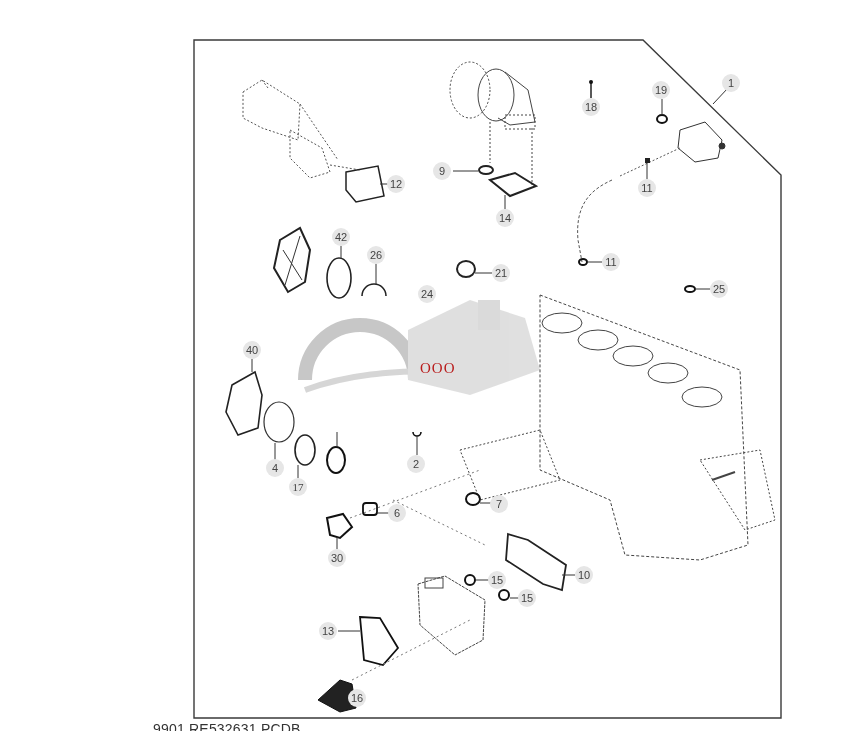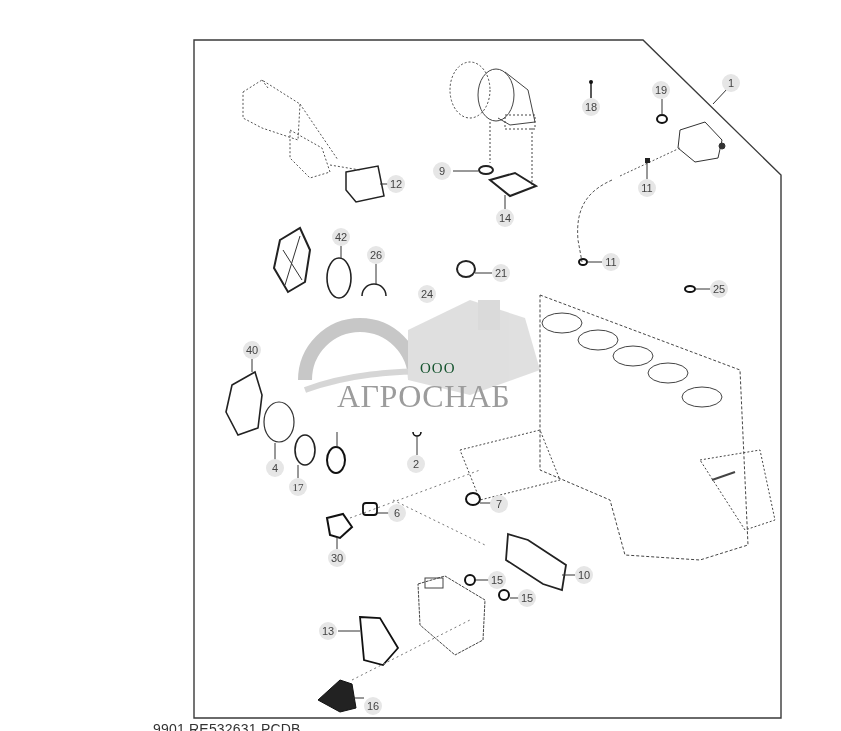--- a/index.html
+++ b/index.html
@@ -1,20 +1,20 @@
 <!DOCTYPE html>
 <html><head>
 <meta charset="utf-8">
 <style>
   html,body{margin:0;padding:0;background:#ffffff;}
   body{width:841px;height:731px;position:relative;overflow:hidden;font-family:"Liberation Sans",sans-serif;}
   #stage{position:absolute;left:0;top:0;width:841px;height:731px;}
   .callout{position:absolute;width:18px;height:18px;border-radius:50%;background:#e6e6e6;color:#444;font-size:11px;line-height:18px;text-align:center;font-family:"Liberation Sans",sans-serif;}
   .footer{position:absolute;left:153px;top:721px;font-size:14px;color:#333;letter-spacing:0.2px;font-family:"Liberation Sans",sans-serif;}
-  .wm-ooo{position:absolute;left:420px;top:360px;font-size:15px;color:#14532d;font-family:"Liberation Serif",serif;letter-spacing:1px;}
+  .wm-ooo{position:absolute;left:420px;top:360px;font-size:15px;color:#b91c1c;font-family:"Liberation Serif",serif;letter-spacing:1px;}
   .wm-name{position:absolute;left:337px;top:378px;font-size:32px;color:#9c9c9c;font-family:"Liberation Serif",serif;letter-spacing:0.5px;}
 </style>
 </head>
 <body>
 
 <div id="stage">
   <svg width="841" height="731" viewBox="0 0 841 731" xmlns="http://www.w3.org/2000/svg">
 
     <path d="M194 40 L643 40 L781 175 L781 718 L194 718 Z" fill="none" stroke="#3a3a3a" stroke-width="1.4"></path>
 
@@ -134,31 +134,30 @@
   <div class="callout" style="left:490px;top:495px;">7</div>
   <div class="callout" style="left:433px;top:162px;">9</div>
   <div class="callout" style="left:575px;top:566px;">10</div>
   <div class="callout" style="left:638px;top:179px;">11</div>
   <div class="callout" style="left:602px;top:253px;">11</div>
   <div class="callout" style="left:387px;top:175px;">12</div>
   <div class="callout" style="left:319px;top:622px;">13</div>
   <div class="callout" style="left:496px;top:209px;">14</div>
   <div class="callout" style="left:488px;top:571px;">15</div>
   <div class="callout" style="left:518px;top:589px;">15</div>
-  <div class="callout" style="left:364px;top:689px;margin-top:8px;">16</div>
+  <div class="callout" style="left:348px;top:689px;">16</div>
   <div class="callout" style="left:289px;top:478px;font-family:Liberation Serif, serif;">17</div>
   <div class="callout" style="left:582px;top:98px;">18</div>
   <div class="callout" style="left:652px;top:81px;">19</div>
   <div class="callout" style="left:328px;top:549px;">30</div>
   <div class="callout" style="left:710px;top:280px;">25</div>
   <div class="callout" style="left:243px;top:341px;">40</div>
   <div class="callout" style="left:332px;top:228px;">42</div>
   <div class="callout" style="left:418px;top:285px;text-align:center;">24</div>
   <div class="callout" style="left:492px;top:264px;">21</div>
   <div class="callout" style="left:367px;top:246px;">26</div>
 
   
   <div class="wm-ooo">ООО</div>
-  <div class="wm-name">АГРОСНАБ</div>
 
   
   <div class="footer">9901  RE532631  PCDB</div>
 </div>
 
 </body></html>

